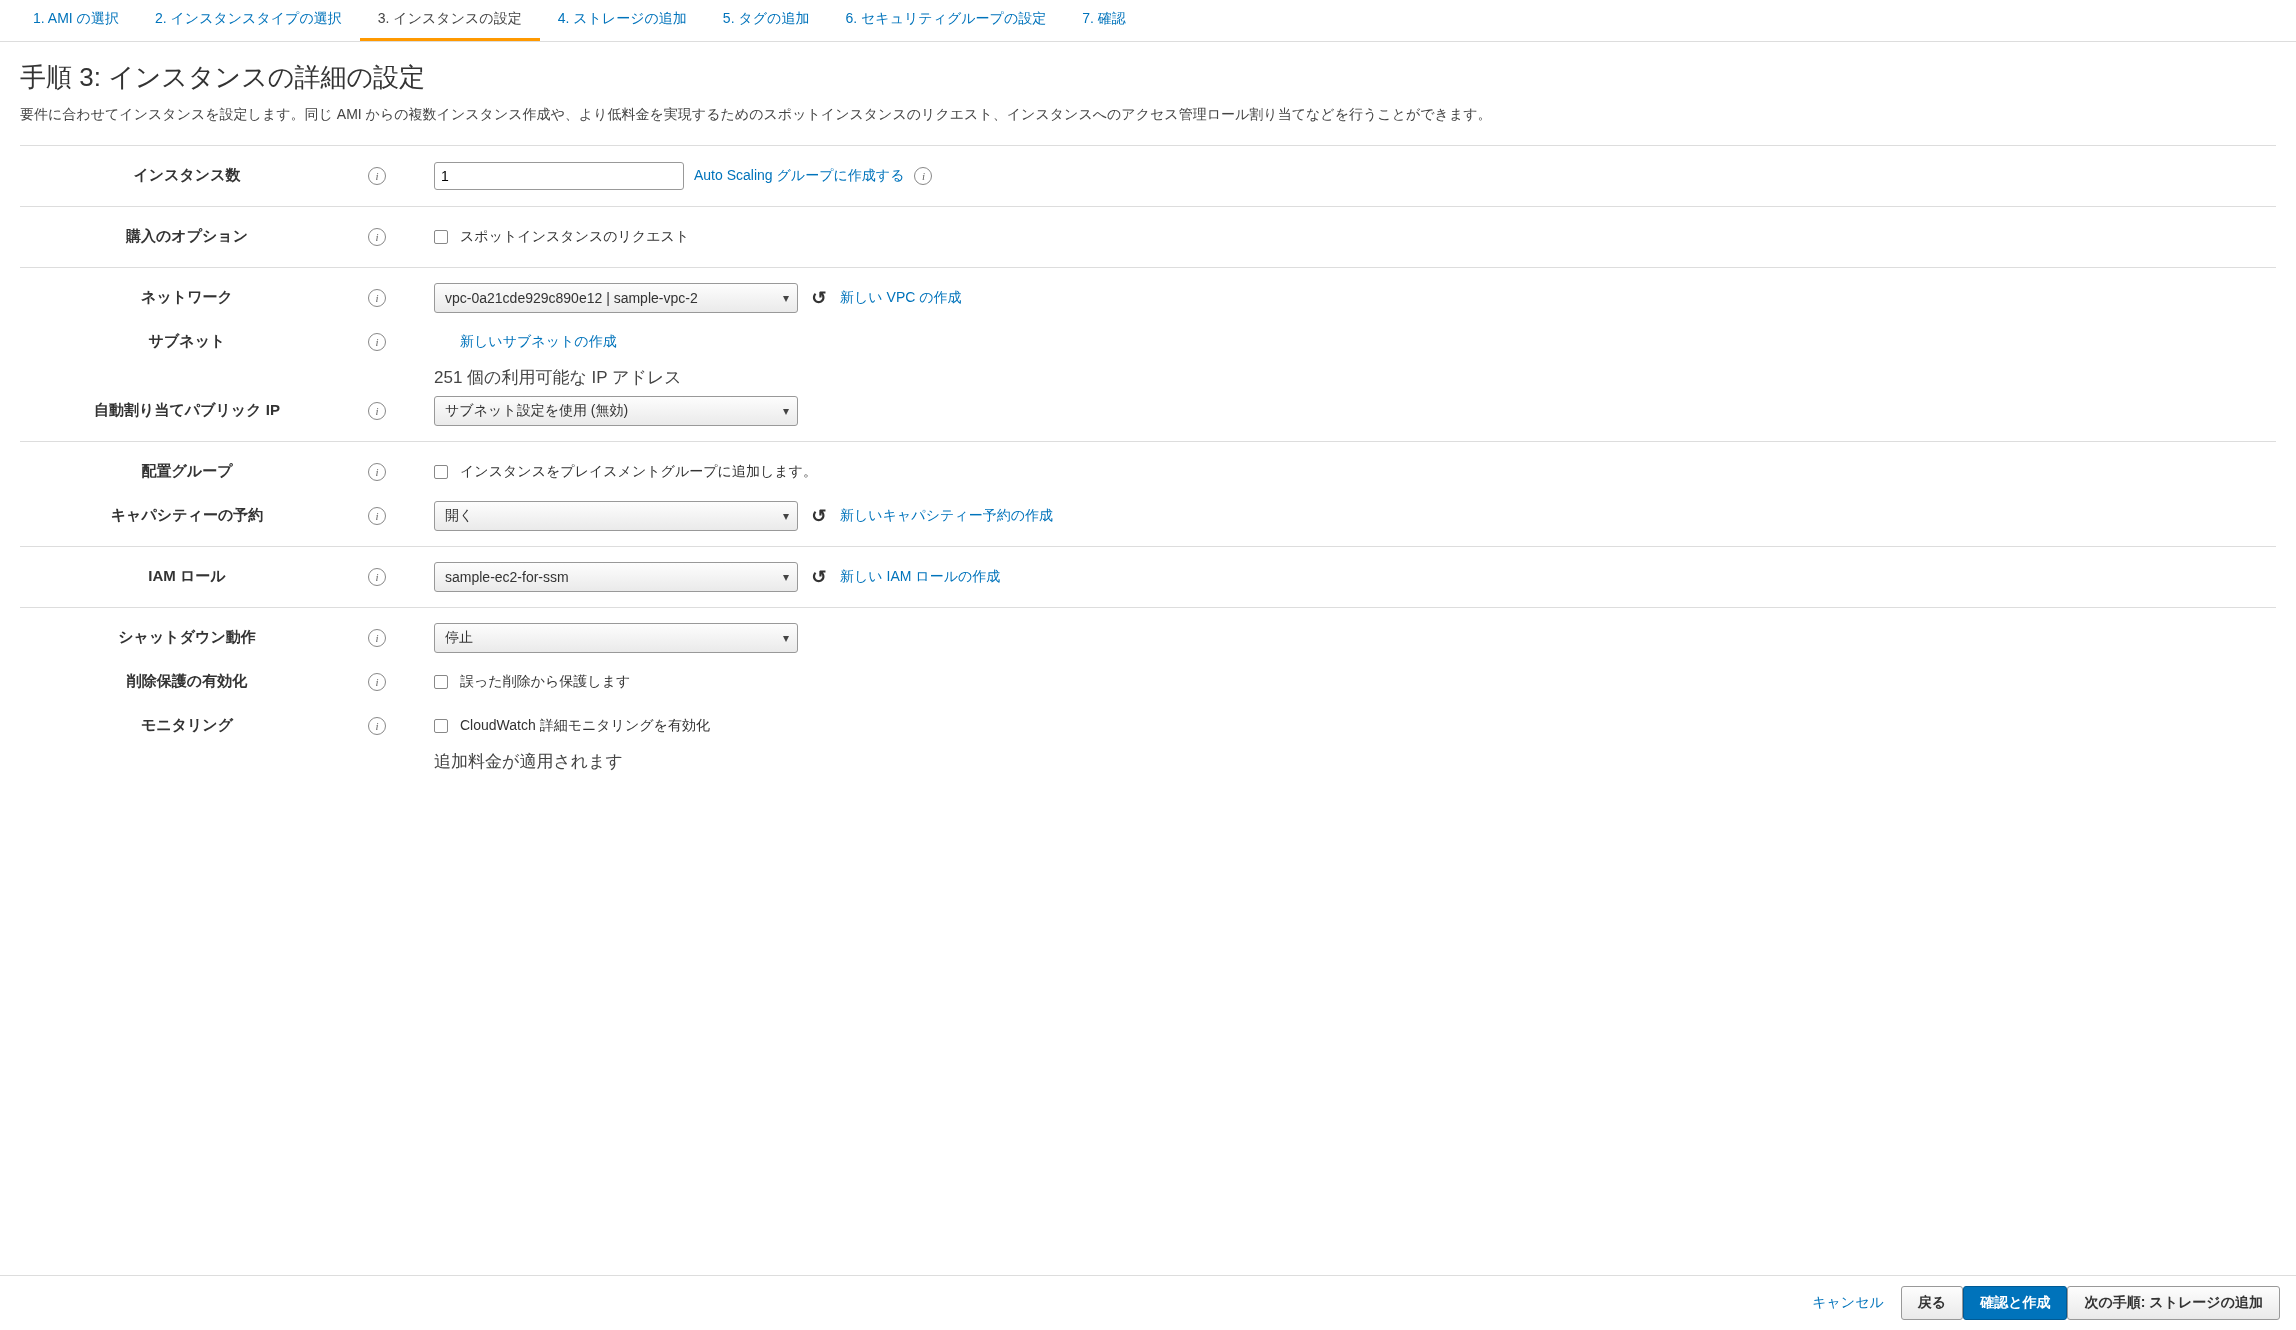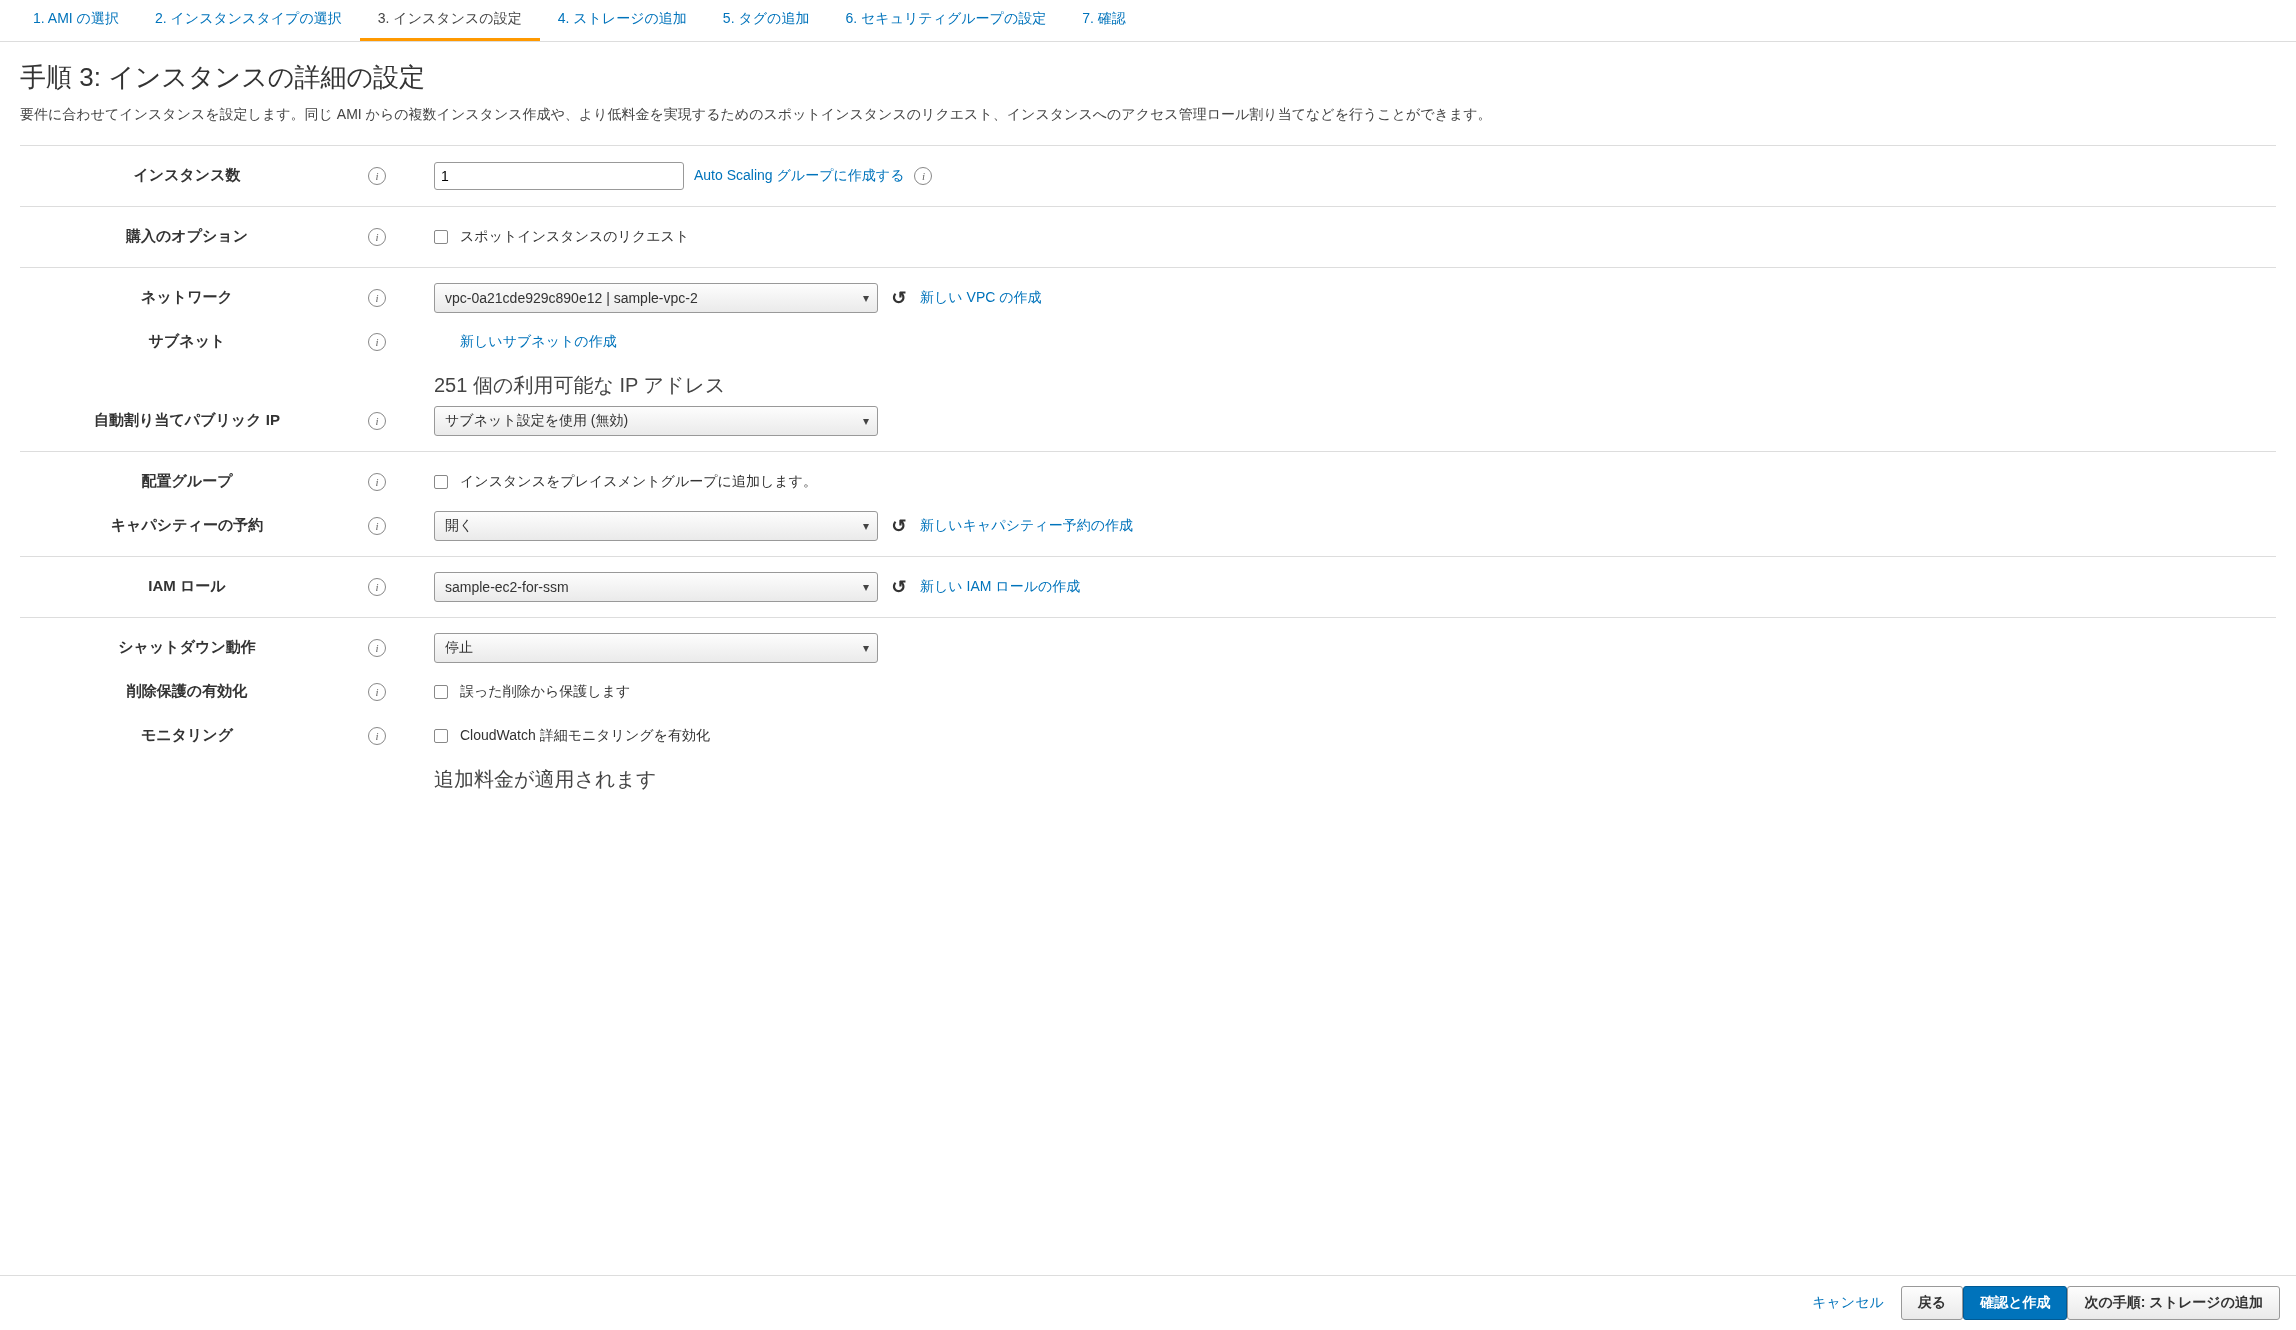--- a/index.html
+++ b/index.html
@@ -21,31 +21,31 @@
       width: 18px; height: 18px; border-radius: 50%; border: 1.5px solid #888;
       display: inline-flex; align-items: center; justify-content: center;
       font-size: 11px; font-style: italic; font-family: Georgia, serif; color: #666; cursor: pointer;
     }
     .form-control { display: flex; align-items: center; gap: 10px; flex: 1; padding-left: 40px; }
     .text-input {
       width: 250px; height: 28px; border: 1px solid #999; border-radius: 3px;
       padding: 0 6px; font-size: 14px; background: #fff;
     }
     .select {
-      width: 444px; height: 30px; border: 1px solid #999; border-radius: 3px;
+      width: 364px; height: 30px; border: 1px solid #999; border-radius: 3px;
       background: linear-gradient(#fdfdfd,#eaeaea); padding: 0 22px 0 10px; font-size: 14px;
       position: relative; display: flex; align-items: center; cursor: pointer;
       overflow: hidden; white-space: nowrap; text-overflow: ellipsis;
     }
     .select::after { content: "▾"; position: absolute; right: 8px; top: 50%; transform: translateY(-50%); font-size: 12px; color: #444; }
     .chk-wrap { display: flex; align-items: center; gap: 12px; }
     .chk { width: 14px; height: 14px; border: 1px solid #888; background: #fff; cursor: pointer; border-radius: 2px; }
     .chk-label { font-size: 14px; color: #333; }
     .link { color: #0073bb; cursor: pointer; font-size: 14px; }
-    .sub-text { font-size: 20px; color: #444; padding-left: 414px; margin-top: 8px; }
+    .sub-text { font-size: 17px; color: #444; padding-left: 414px; margin-top: 2px; }
     .refresh-icon {
       width: 22px; height: 22px; display: inline-flex; align-items: center; justify-content: center;
       cursor: pointer; font-size: 18px; color: #333; font-weight: bold;
       transform: scaleX(-1);
     }
     .rt-gap { width: 16px; }
     .footer {
       position: fixed; bottom: 0; left: 0; right: 0;
       border-top: 1px solid #ddd; background: #fff; padding: 10px 16px;
       display: flex; justify-content: flex-end; z-index: 10;

